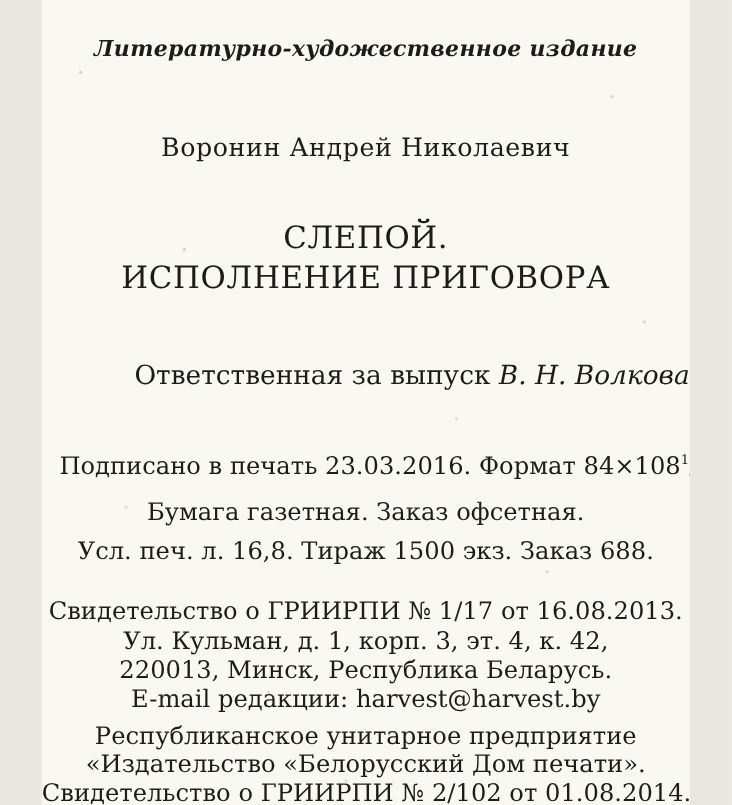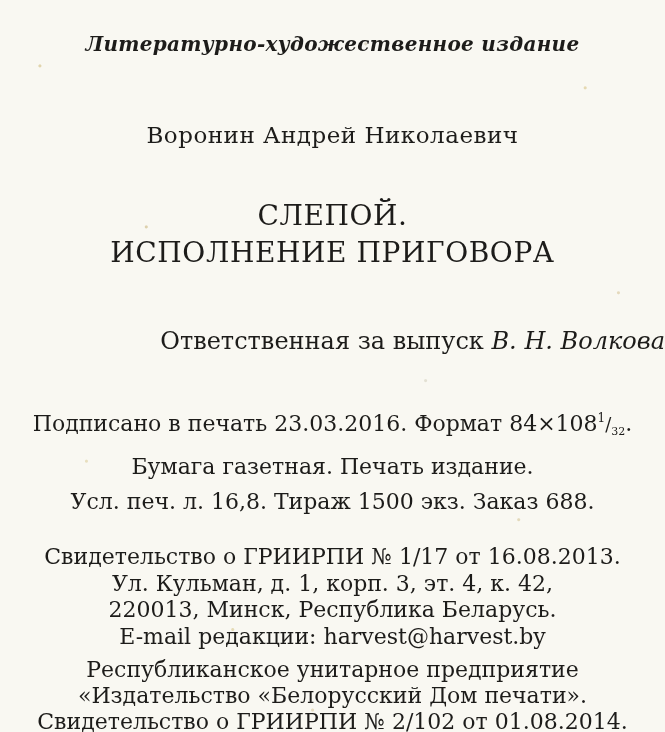--- a/index.html
+++ b/index.html
@@ -2,21 +2,21 @@
 <html><head>
 <meta charset="utf-8">
 <style>
   html, body {
     margin: 0;
     padding: 0;
     background: #e9e7e0;
   }
   .page {
     position: relative;
-    width: 665px;
+    width: 589px;
     height: 732px;
     margin: 0 auto;
     overflow: hidden;
     color: #1d1c1a;
     font-family: "DejaVu Serif", "Liberation Serif", serif;
     background-color: #f9f8f2;
     background-image:
       radial-gradient(circle at 6% 9%,  rgba(196,170,90,.45) 0 1px, transparent 2px),
       radial-gradient(circle at 22% 31%, rgba(180,150,70,.40) 0 1px, transparent 2px),
       radial-gradient(circle at 88% 12%, rgba(200,170,80,.40) 0 1px, transparent 2px),
@@ -102,21 +102,21 @@
 
   <div class="book-title">
     <div class="line">СЛЕПОЙ.</div>
     <div class="line">ИСПОЛНЕНИЕ ПРИГОВОРА</div>
   </div>
 
   <p class="responsible"><span>Ответственная за выпуск </span><span class="name">В. Н. Волкова</span></p>
 
   <div class="print-info">
     <div class="line"><span>Подписано в печать 23.03.2016. Формат 84×108</span><span class="frac-sup">1</span><span class="frac-slash">/</span><span class="frac-sub">32</span><span>.</span></div>
-    <div class="line">Бумага газетная. Печать издание.</div>
+    <div class="line">Бумага газетная. Заказ офсетная.</div>
     <div class="line">Усл. печ. л. 16,8. Тираж 1500 экз. Заказ 688.</div>
   </div>
 
   <div class="publisher">
     <div class="line">Свидетельство о ГРИИРПИ № 1/17 от 16.08.2013.</div>
     <div class="line">Ул. Кульман, д. 1, корп. 3, эт. 4, к. 42,</div>
     <div class="line">220013, Минск, Республика Беларусь.</div>
     <div class="line">E-mail редакции: harvest@harvest.by</div>
   </div>
 

